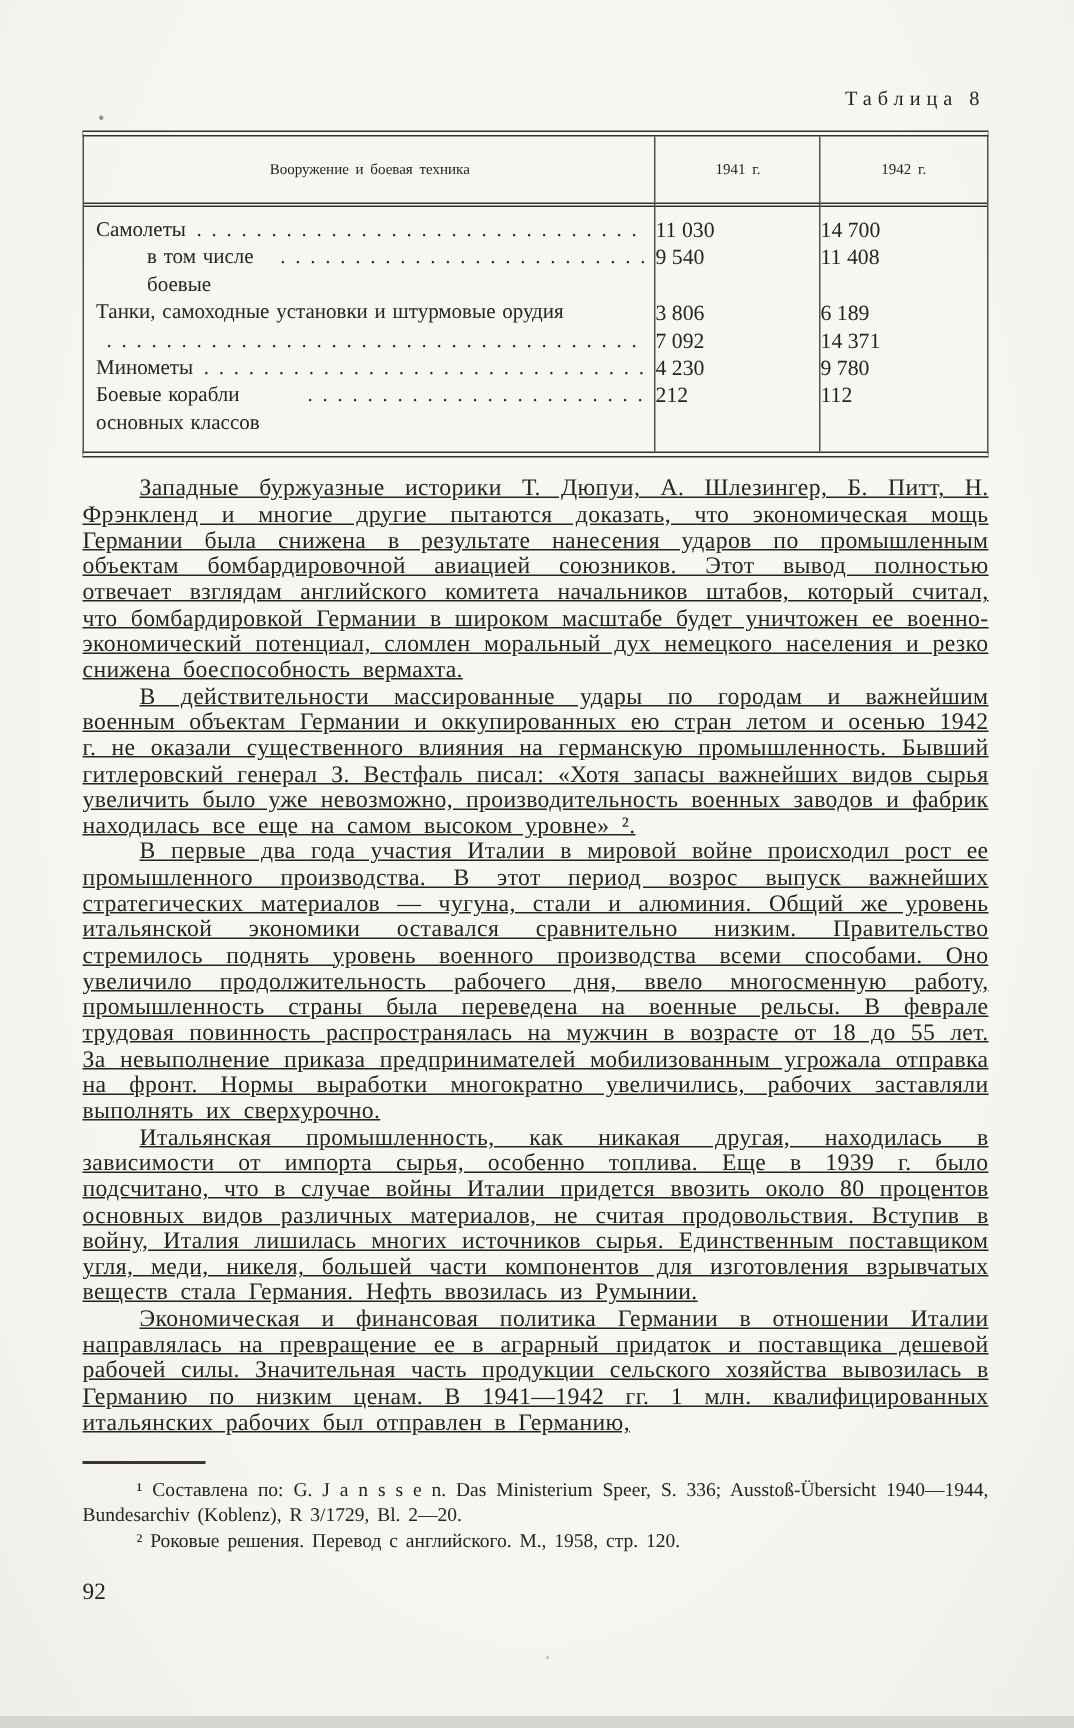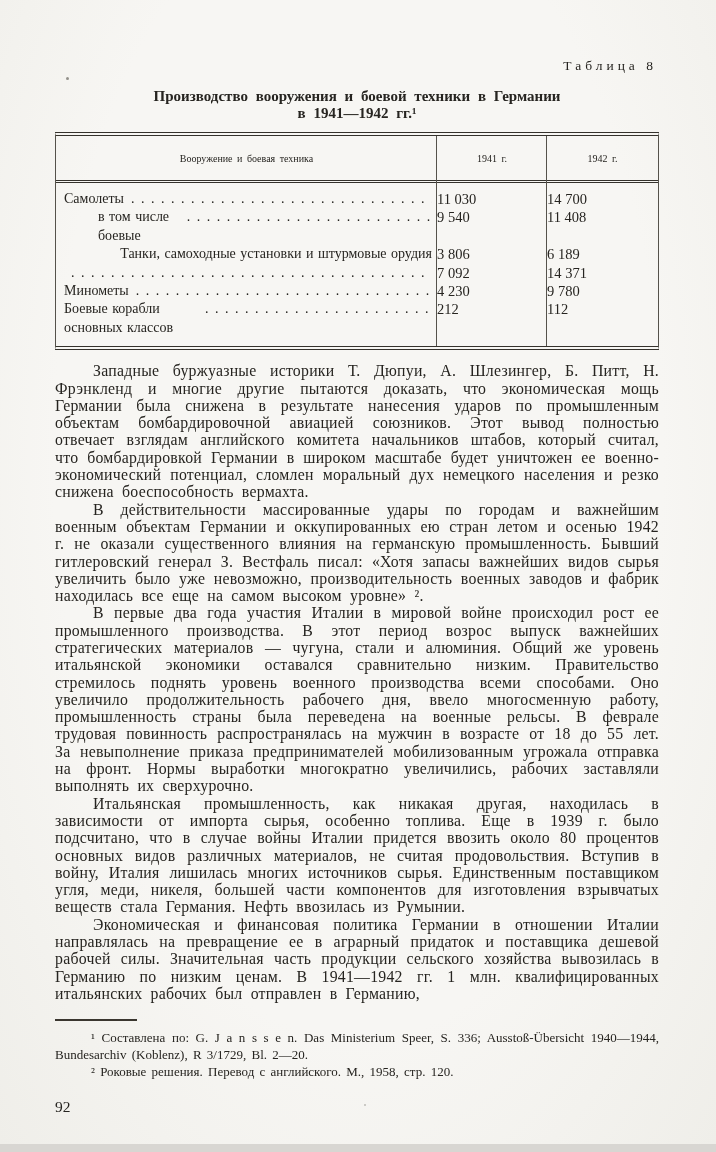--- a/index.html
+++ b/index.html
@@ -57,21 +57,21 @@
     border-bottom: 3px double #35322c;
     font-size: 10px;
   }
   .th { text-align: center; word-spacing: 2px; }
   .tbody { padding: 7px 0 9px; }
   .tr {
     display: grid;
     grid-template-columns: 1fr 110px 111px;
     line-height: 18.4px;
   }
-  .td-name { display: flex; align-items: baseline; padding-left: 8px; padding-right: 5px; overflow: hidden; word-spacing: 1px; justify-content: flex-end; }
+  .td-name { display: flex; align-items: baseline; padding-left: 8px; padding-right: 5px; overflow: hidden; word-spacing: 1px; }
   .td-name.indent { padding-left: 42px; }
   .leader {
     flex: 1 1 auto;
     overflow: hidden;
     white-space: nowrap;
     margin-left: 7px;
     min-width: 0;
   }
   .leader::after {
     content: ".  .  .  .  .  .  .  .  .  .  .  .  .  .  .  .  .  .  .  .  .  .  .  .  .  .  .  .  .  .  .  .  .  .  .  .";
@@ -81,21 +81,21 @@
   .td-num.y2 { padding-right: 40px; }
   
   .body-text {
     margin-top: 12px;
     font-size: 15.8px;
     line-height: 17.3px;
     text-align: justify;
     word-spacing: 4px;
     letter-spacing: 0.25px;
   }
-  .body-text p { margin: 0; text-indent: 38px; }
+  .body-text p { margin: 0; text-indent: 38px; text-decoration: underline; }
   
   .footnote-rule {
     margin-top: 17px;
     width: 82px;
     height: 2px;
     background: #3a362f;
   }
   .footnotes {
     margin-top: 9px;
     font-size: 13px;
@@ -116,24 +116,20 @@
 </head>
 <body>
 
 <div class="page">
 
   <div class="speck speck-1"></div>
   <div class="speck speck-2"></div>
 
   <div class="table-label">Таблица 8</div>
 
-  <div class="table-title">
-    <div>Производство вооружения и боевой техники в Германии</div>
-    <div>в 1941—1942 гг.¹</div>
-  </div>
 
   <div class="data-table">
     <div class="vline vline-a"></div>
     <div class="vline vline-b"></div>
     <div class="thead">
       <div class="th">Вооружение и боевая техника</div>
       <div class="th">1941 г.</div>
       <div class="th">1942 г.</div>
     </div>
     <div class="tbody" id="table-rows">

